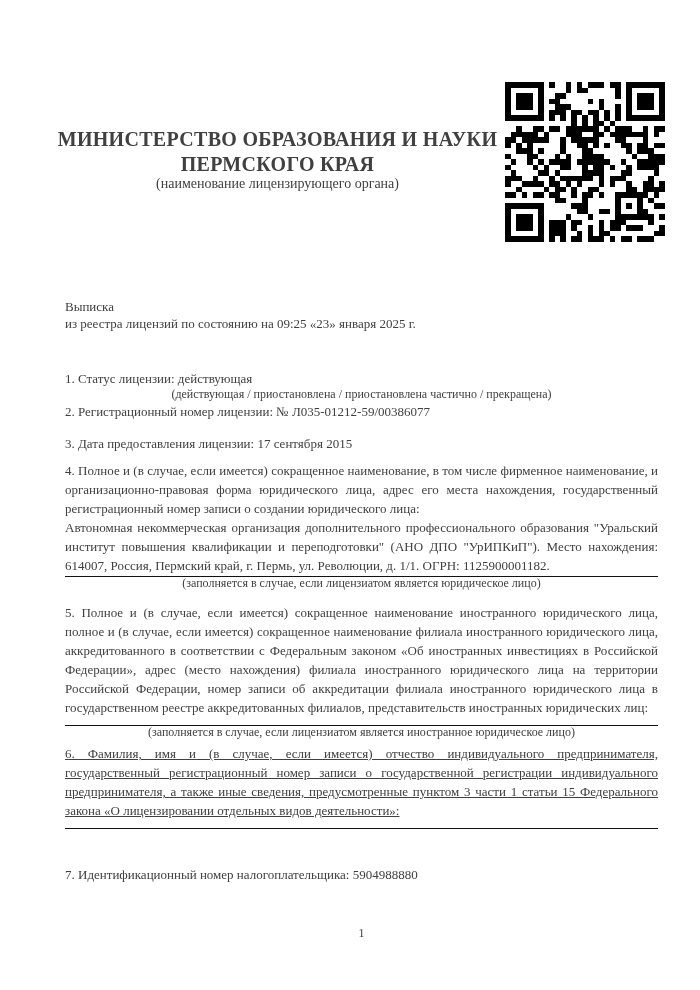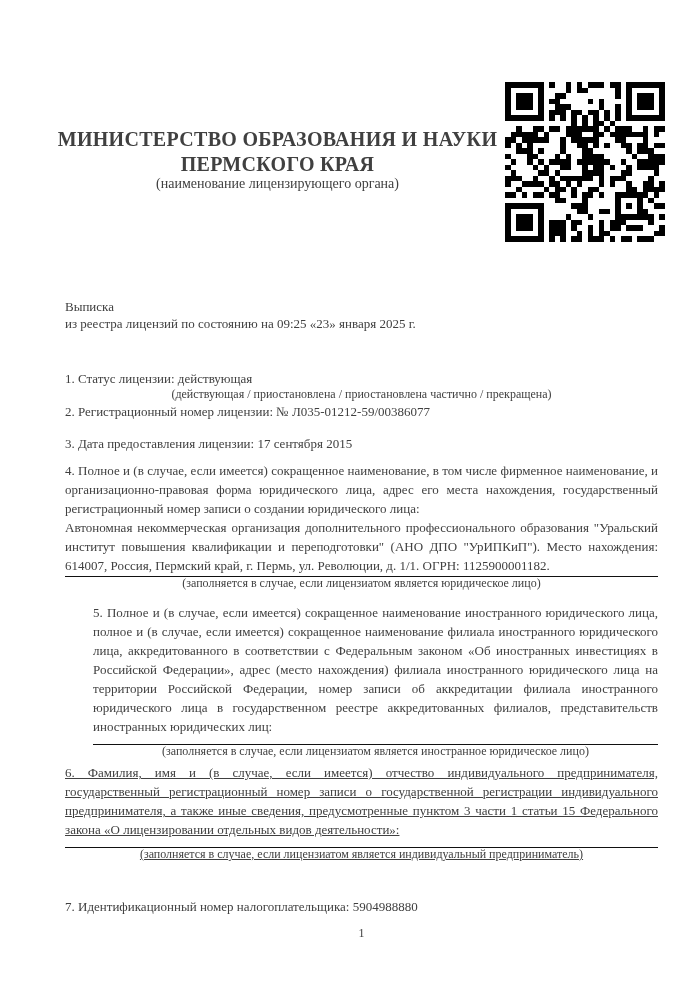--- a/index.html
+++ b/index.html
@@ -58,21 +58,21 @@
   .rule {
     border-bottom: 1.6px solid #111111;
     height: 0;
     margin-top: 1px;
   }
   .rule.spaced { margin-top: 8px; }
   .item-1 { margin-top: 37px; }
   .item-2 { margin-top: 1px; }
   .item-3 { margin-top: 13px; }
   .item-4 { margin-top: 8px; }
-  .item-5 { margin-top: 13px; margin-left: 28px; }
+  .item-5 { margin-top: 13px; }
   .item-6 { margin-top: 5px; text-decoration: underline; }
   .item-7 { margin-top: 36px; }
   .footer {
     position: absolute;
     left: 65px;
     top: 926px;
     width: 593px;
     text-align: center;
     font-size: 12px;
   }
@@ -536,21 +536,20 @@
 
     <div class="item item-5">
       <div class="para">5. Полное и (в случае, если имеется) сокращенное наименование иностранного юридического лица, полное и (в случае, если имеется) сокращенное наименование филиала иностранного юридического лица, аккредитованного в соответствии с Федеральным законом «Об иностранных инвестициях в Российской Федерации», адрес (место нахождения) филиала иностранного юридического лица на территории Российской Федерации, номер записи об аккредитации филиала иностранного юридического лица в государственном реестре аккредитованных филиалов, представительств иностранных юридических лиц:</div>
       <div class="rule spaced"></div>
       <div class="caption">(заполняется в случае, если лицензиатом является иностранное юридическое лицо)</div>
     </div>
 
     <div class="item item-6">
       <div class="para">6. Фамилия, имя и (в случае, если имеется) отчество индивидуального предпринимателя, государственный регистрационный номер записи о государственной регистрации индивидуального предпринимателя, а также иные сведения, предусмотренные пунктом 3 части 1 статьи 15 Федерального закона «О лицензировании отдельных видов деятельности»:</div>
       <div class="rule spaced"></div>
-      <div class="caption">(заполняется в случае, если лицензиатом является индивидуальный предприниматель)</div>
     </div>
 
     <div class="item item-7">
       <div class="line">7. Идентификационный номер налогоплательщика: 5904988880</div>
     </div>
 
   </div>
 
   <div class="footer">1</div>
 

